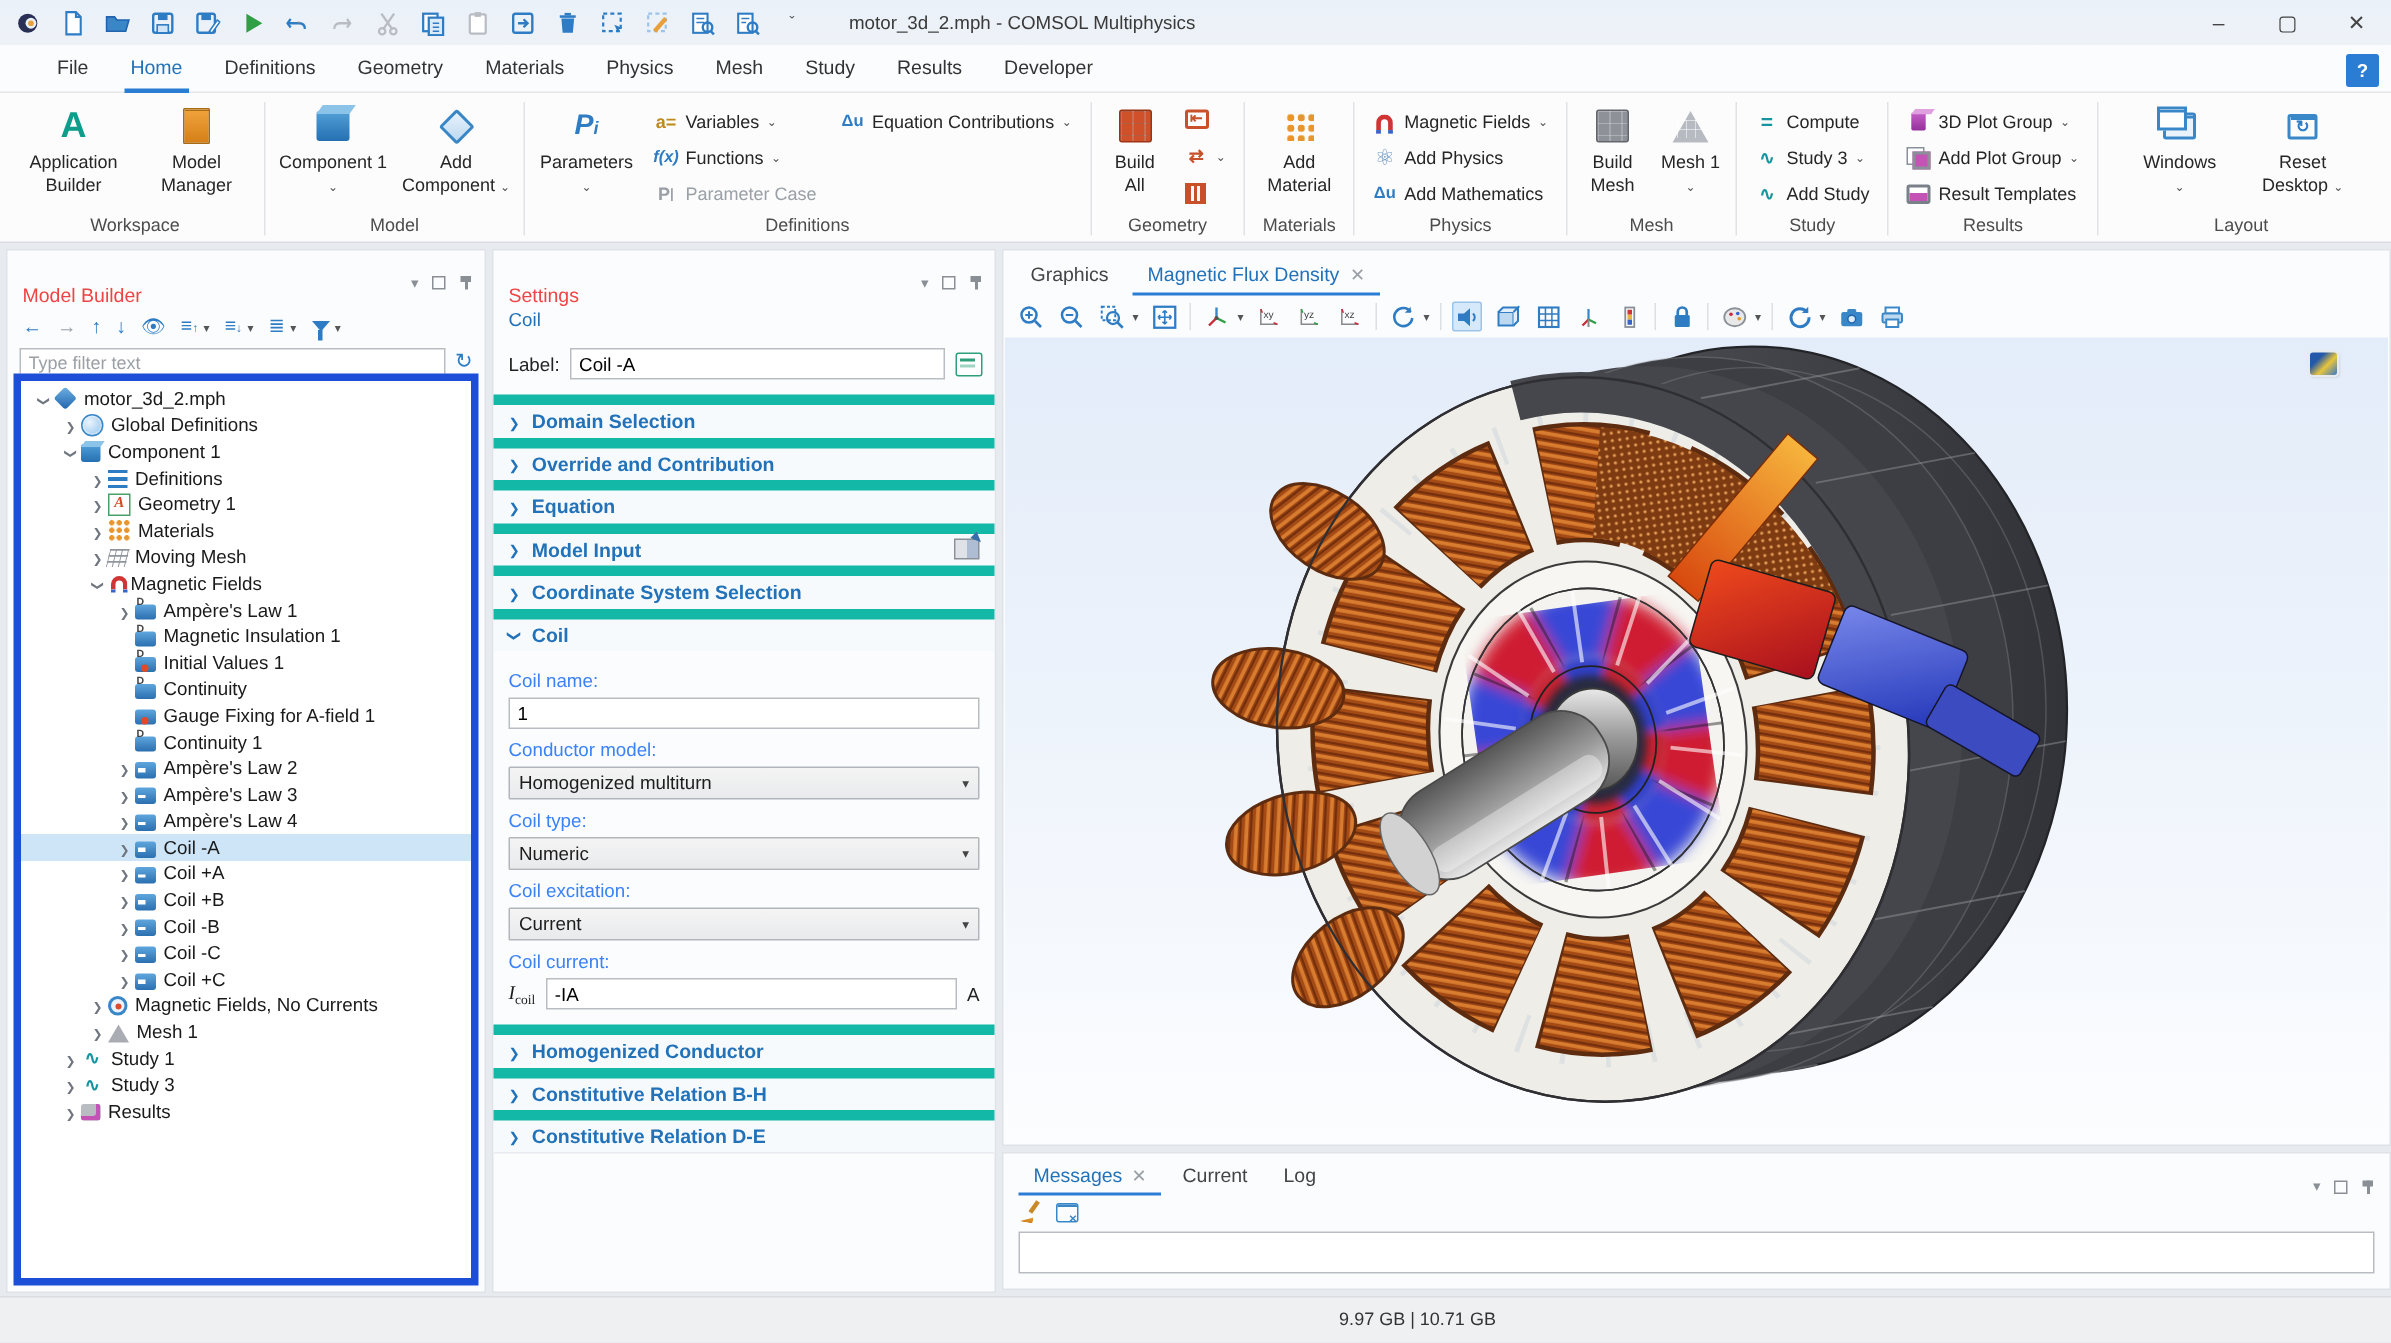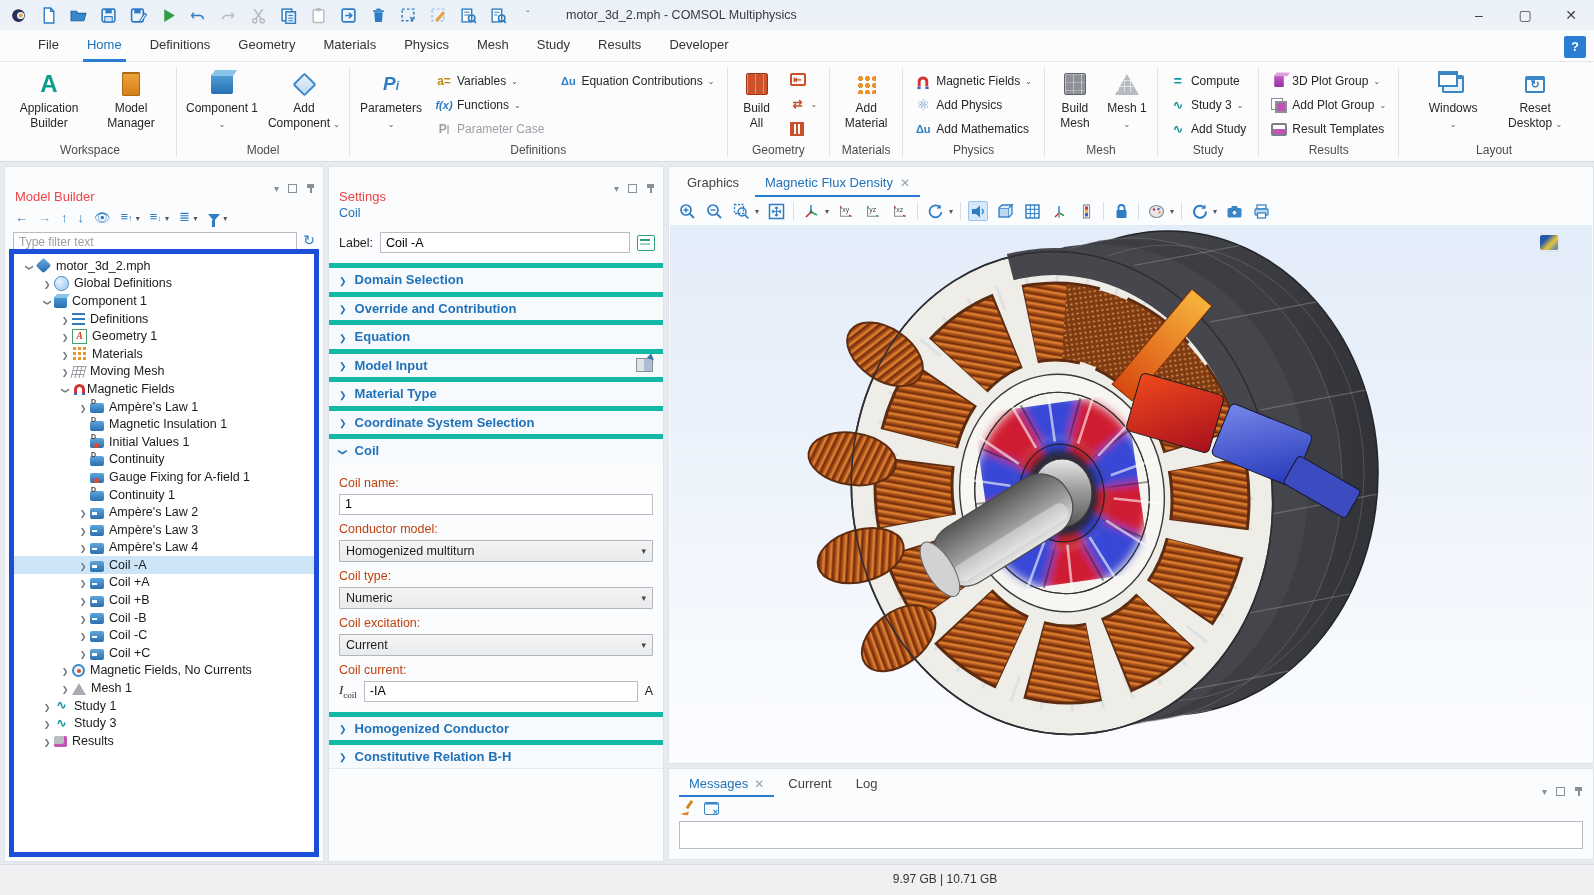--- a/index.html
+++ b/index.html
@@ -120,29 +120,29 @@
   .ti-study { color:#15959f; font-weight:bold; font-size:12px; line-height:15px; text-align:center; }
   .ti-results { background:#b9bdc2; border-radius:2px; width:13px; height:11px; margin-top:2px; box-shadow:inset -3px -3px 0 0 #c553b5; }
 
   
   #settings { left:328px; top:166px; width:336px; height:696px; background:#fbfcfe; }
   .label-row { display:flex; align-items:center; gap:7px; padding:8px 8px 10px 10px; }
   .label-cap { font-size:12.5px; color:#222; }
   .label-input { flex:1; height:21px; border:1px solid #b9bdc3; background:#fff; font-size:12.5px; padding:0 5px; font-family:"Liberation Sans",sans-serif; }
   .rename-ic { width:18px; height:16px; border:1.6px solid #2f9e7a; border-radius:2px; position:relative; cursor:pointer; background:#fff; }
   .rename-ic::after { content:""; position:absolute; left:2px; top:3px; width:10px; height:2px; background:#2f9e7a; box-shadow:0 4px 0 0 #9fd4c2; }
-  .sect { display:flex; align-items:center; gap:8px; height:28.5px; padding:0 10px; border-top:5px solid #14b8a6; background:#f7fafd; cursor:pointer; }
+  .sect { display:flex; align-items:center; gap:8px; height:28.5px; padding:0 10px; border-top:7px solid #14b8a6; background:#f7fafd; cursor:pointer; }
   .sect:last-child { border-bottom:1px solid #e7eaef; }
   .sect .schev::before { content:"❯"; font-size:9px; color:#2272b9; display:inline-block; }
   .sect.open .schev::before { transform:rotate(90deg); }
   .sect .stitle { color:#2272b9; font-size:13px; font-weight:600; flex:1; }
   .mi-edit { width:17px; height:14px; border:1.5px solid #7f8globals79; border:1.5px solid #8a9098; background:linear-gradient(90deg,#dfe3e8 50%,#aebdd4 50%); position:relative; }
   .mi-edit::after { content:""; position:absolute; right:-3px; top:-4px; border-left:7px solid #3a6ea8; border-top:3px solid transparent; border-bottom:3px solid transparent; transform:rotate(45deg); }
   .coil-body { padding:6px 10px 10px 10px; background:#fbfcfe; }
-  .fld-label { font-size:12.5px; color:#c2410c; margin:7px 0 4px 0; }
+  .fld-label { font-size:12.5px; color:#3b82f6; margin:7px 0 4px 0; }
   .txt-input { width:100%; height:21px; border:1px solid #b9bdc3; background:#fff; font-size:12.5px; padding:0 5px; font-family:"Liberation Sans",sans-serif; }
   .dd { width:100%; height:22px; background:linear-gradient(180deg,#f4f4f4,#e9eaec); border:1px solid #b2b6bc; display:flex; align-items:center; font-size:12.5px; padding:0 6px; cursor:pointer; border-radius:1px; }
   .dd .ddv { flex:1; }
   .dd::after { content:"▾"; font-size:9px; color:#444; }
   .cur-row { display:flex; align-items:center; gap:7px; margin-top:2px; }
   .sym { font-family:Liberation Serif, serif; font-style:italic; font-size:13px; }
   .sym sub { font-size:9px; font-style:normal; }
   .unit { font-size:12.5px; color:#222; }
 
   
@@ -731,24 +731,20 @@
       <span class="schev"></span>
       <span class="stitle">Equation</span>
     </div>
   <div class="sect">
       <span class="schev"></span>
       <span class="stitle">Model Input</span>
       <span class="mi-edit"></span>
     </div>
   <div class="sect">
       <span class="schev"></span>
-      <span class="stitle">Material Type</span>
-    </div>
-  <div class="sect">
-      <span class="schev"></span>
       <span class="stitle">Coordinate System Selection</span>
     </div>
   <div class="sect open">
       <span class="schev"></span>
       <span class="stitle">Coil</span>
     </div>
   <div class="coil-body">
     <div class="fld-label">Coil name:</div>
     <input class="txt-input" value="1" style="">
     <div class="fld-label">Conductor model:</div>
@@ -770,20 +766,24 @@
       <span class="unit">A</span>
     </div>
   </div>
   <div class="sect">
       <span class="schev"></span>
       <span class="stitle">Homogenized Conductor</span>
     </div>
   <div class="sect">
       <span class="schev"></span>
       <span class="stitle">Constitutive Relation B-H</span>
+    </div>
+  <div class="sect">
+      <span class="schev"></span>
+      <span class="stitle">Constitutive Relation D-E</span>
     </div>
 </div>
 
 <div class="panel" id="graphics">
   <div class="gtabs">
     <div class="gtab">
         <span>Graphics</span>
       </div>
     <div class="gtab active">
         <span>Magnetic Flux Density</span>

